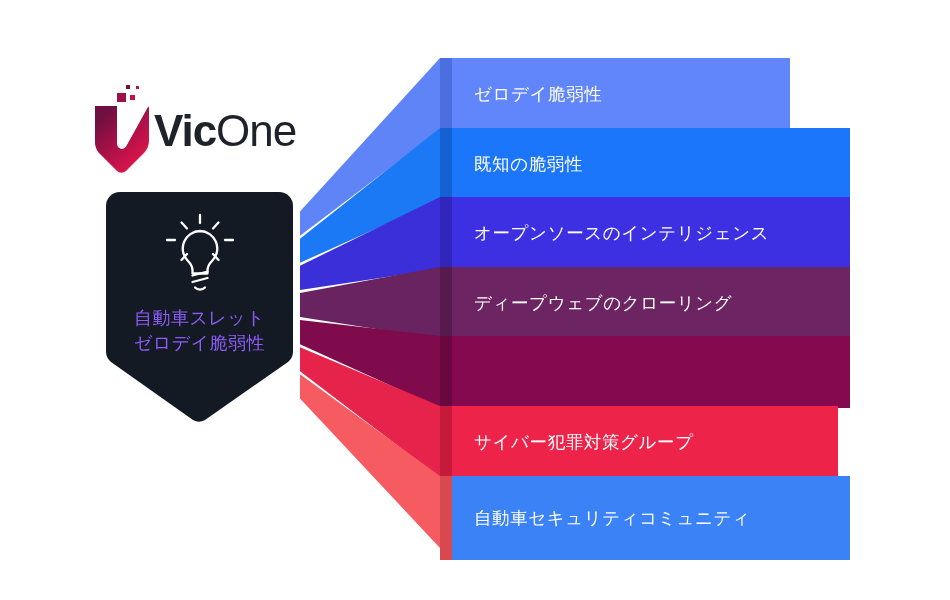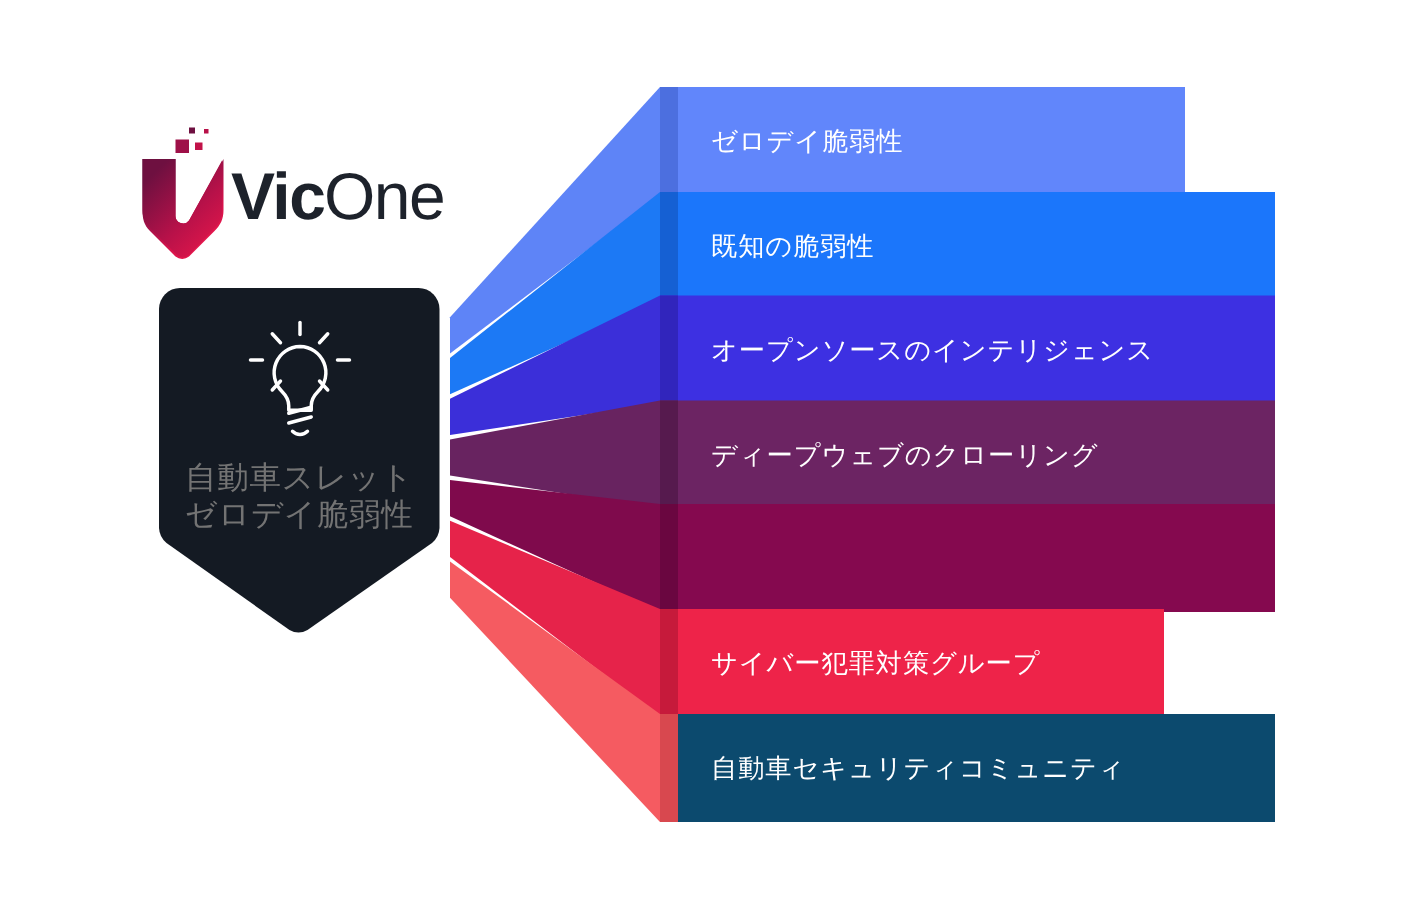--- a/index.html
+++ b/index.html
@@ -74,22 +74,22 @@
     padding-top: 18px;
     box-sizing: border-box;
   }
   #shield-badge .bulb-icon {
     width: 92px;
     height: 92px;
     display: block;
   }
   #shield-badge .badge-label {
     margin-top: 4px;
-    color: #737373;
-    font-size: 21px;
+    color: #8b5cf6;
+    font-size: 18px;
     line-height: 25px;
     text-align: center;
     letter-spacing: 0.5px;
     white-space: nowrap;
   }
 
   
   .bar-row {
     position: absolute;
     display: flex;
@@ -207,23 +207,23 @@
         <div class="bar-edge" style="background: rgb(49, 37, 188);"></div>
         <div class="bar-label">オープンソースのインテリジェンス</div>
       </div>
       <div class="bar-row" style="left: 440px; top: 267px; width: 410px; height: 72px; background: rgb(108, 36, 99); font-family: Liberation Mono, monospace;">
         <div class="bar-edge" style="background: rgb(86, 26, 78);"></div>
         <div class="bar-label">ディープウェブのクローリング</div>
       </div>
       <div class="bar-row" style="left: 440px; top: 336px; width: 410px; height: 72px; background: rgb(133, 9, 79);">
         <div class="bar-edge" style="background: rgb(106, 6, 64);"></div>
       </div>
-      <div class="bar-row" style="left: 440px; top: 406px; width: 336px; height: 72px; background: rgb(238, 35, 73);">
+      <div class="bar-row" style="left: 440px; top: 406px; width: 398px; height: 72px; background: rgb(238, 35, 73);">
         <div class="bar-edge" style="background: rgb(198, 26, 59);"></div>
         <div class="bar-label">サイバー犯罪対策グループ</div>
       </div>
-      <div class="bar-row" style="left: 440px; top: 476px; width: 410px; height: 72px; background: #0c4a6e;">
+      <div class="bar-row" style="left: 440px; top: 476px; width: 410px; height: 84px; background: #3b82f6;">
         <div class="bar-edge" style="background: rgb(216, 72, 79);"></div>
         <div class="bar-label">自動車セキュリティコミュニティ</div>
       </div>
     </div>
 
 </div>
 
 </body></html>

